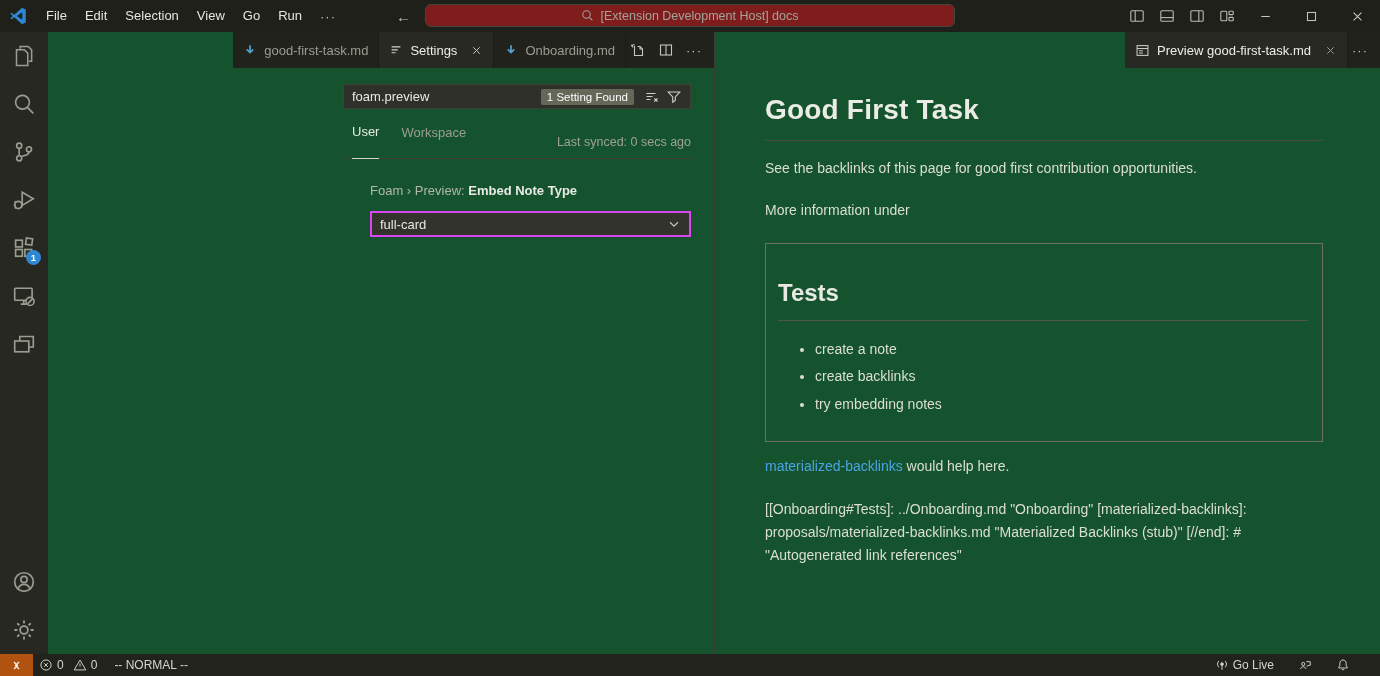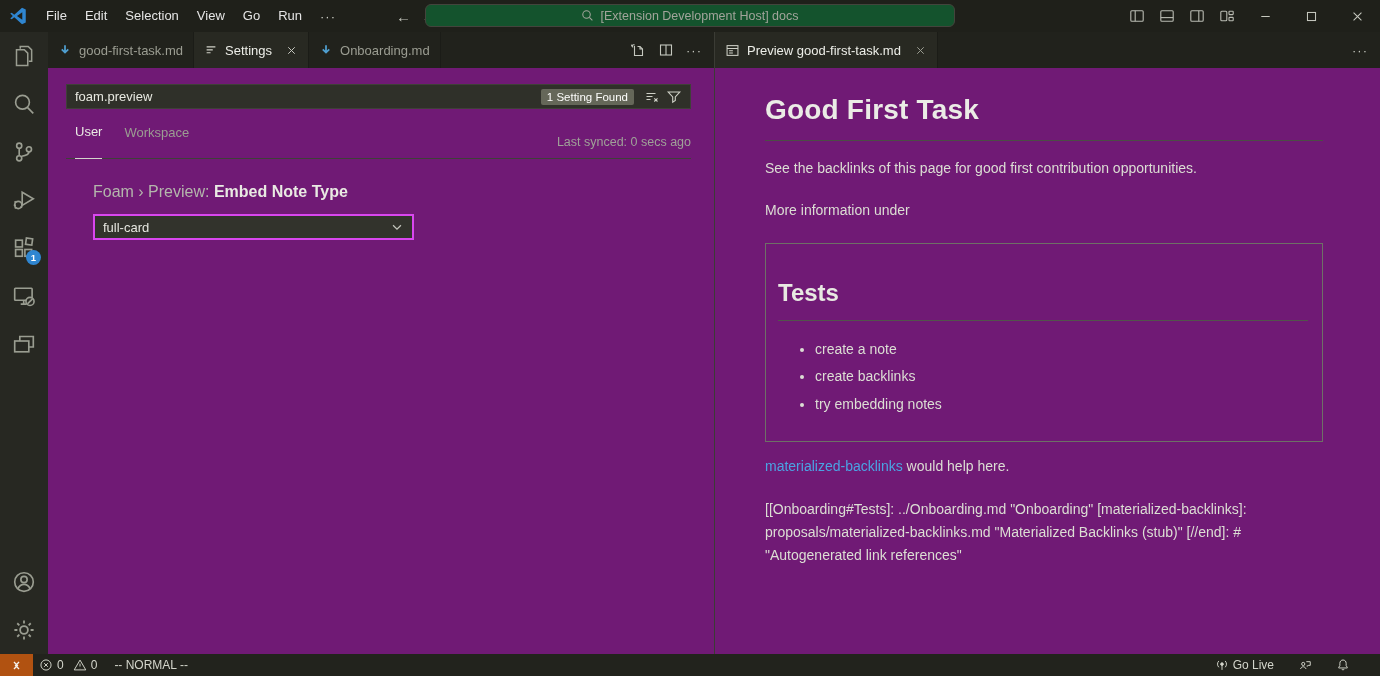--- a/index.html
+++ b/index.html
@@ -8,35 +8,35 @@
 
   
   .titlebar { position:relative; height:32px; background:#1f201a; display:flex; align-items:center; }
   .logo { width:18px; height:18px; margin:0 10px 0 9px; flex:0 0 auto; }
   .menus { display:flex; align-items:center; font-size:13px; color:#ccceC5; }
   .menu-item { padding:0 9px; height:22px; line-height:22px; border-radius:4px; color:#e5e5e5; cursor:default; }
   .menu-more { padding:0 9px; color:#cdcfc6; letter-spacing:1px; }
   .nav-arrows { position:absolute; left:396px; top:0; height:32px; display:flex; align-items:center; gap:10px; font-size:15px; }
   .nav-back { color:#c3c5bc; } .nav-fwd { color:#63655b; }
   .cmd-center { position:absolute; left:50%; top:4px; transform:translateX(-50%);
-    width:530px; height:23px; background:#14532d; border:1px solid #43443c; border-radius:6px;
+    width:530px; height:23px; background:#7f1d1d; border:1px solid #43443c; border-radius:6px;
     display:flex; align-items:center; justify-content:center; gap:6px; font-size:12.5px; color:#a2a49b; }
   .win-ctrls { position:absolute; right:0; top:0; height:32px; display:flex; align-items:center; }
   .layout-btn { width:30px; height:32px; display:flex; align-items:center; justify-content:center; color:#b9bbb2; }
   .win-btn { width:46px; height:32px; display:flex; align-items:center; justify-content:center; color:#c6c8bf; }
 
   
   .main { display:flex; height:622px; }
   .activitybar { width:48px; background:#272822; display:flex; flex-direction:column; }
   .act-item { position:relative; height:48px; display:flex; align-items:center; justify-content:center; color:#9a9d91; }
   .act-spacer { flex:1; }
   .act-badge { position:absolute; right:7px; bottom:7px; min-width:15px; height:15px; border-radius:8px;
     background:#2f86d1; color:#fff; font-size:9.5px; display:flex; align-items:center; justify-content:center; font-weight:bold; }
 
-  .group { display:flex; flex-direction:column; background:#701a75; }
+  .group { display:flex; flex-direction:column; background:#14532d;align-items:flex-end; }
   .group-left { width:667px; border-right:1px solid #3b3c35; }
   .group-right { flex:1; }
 
   .tabstrip { height:36px; background:#21221c; display:flex; align-items:stretch; flex:0 0 auto; position:relative; }
   .tab { display:flex; align-items:center; gap:7px; padding:0 10px; font-size:13px; color:#9b9d92;
     border-right:1px solid #1b1c17; cursor:default; white-space:nowrap; }
   .tab.active { background:#282922; color:#edeee8; }
   .tab .close { margin-left:6px; color:#c9cbc2; display:flex; }
   .tab-actions { margin-left:auto; display:flex; align-items:center; gap:4px; padding-right:8px; color:#c5c8bf; }
   .tab-actions .tbtn { width:24px; height:24px; display:flex; align-items:center; justify-content:center; }
@@ -47,21 +47,21 @@
   .settings-search { height:25px; background:#2f3029; border:1px solid #3f4038; display:flex; align-items:center; padding:0 5px 0 8px; color:#e8e9e1; }
   .settings-search .grow { flex:1; }
   .found-badge { background:#656759; color:#fdfdfb; font-size:11.5px; padding:2px 6px; border-radius:2px; margin-right:7px; }
   .s-ic { width:22px; height:22px; display:flex; align-items:center; justify-content:center; color:#cfd1c7; }
   .scope-row { display:flex; align-items:center; margin-top:15px; padding:0 0 0 9px; }
   .scope-tab { margin-right:22px; padding-bottom:19px; color:#9b9d92; cursor:default; }
   .scope-tab.active { color:#e9eae3; border-bottom:1px solid #d3d5cb; }
   .last-synced { margin-left:auto; color:#9fa198; font-size:12.5px; }
   .scope-sep { border-top:1px solid #3f4039; margin-top:-1px; }
   .setting-item { margin:24px 0 0 27px; }
-  .setting-title { font-size:16px; }
+  .setting-title { font-size:13px; }
   .setting-cat { color:#b4b6ac; }
   .setting-name { color:#e9eae3; font-weight:bold; }
   .setting-select { margin-top:13px; width:321px; height:26px; background:#32332c; border:2px solid #d946ef;
     display:flex; align-items:center; padding:0 8px; color:#e6e7e0; font-size:13px; }
   .setting-select .chev { margin-left:auto; color:#c4c6bd; display:flex; }
 
   
   .preview-body { padding:22px 57px 0 50px; font-size:14px; color:#dcded4; line-height:1.45; overflow:hidden; }
   .pv-h1 { font-size:28px; font-weight:bold; color:#ebece6; letter-spacing:.2px; padding-bottom:9px; border-bottom:1px solid #4c4d45; }
   .pv-p1 { margin-top:17px; }

